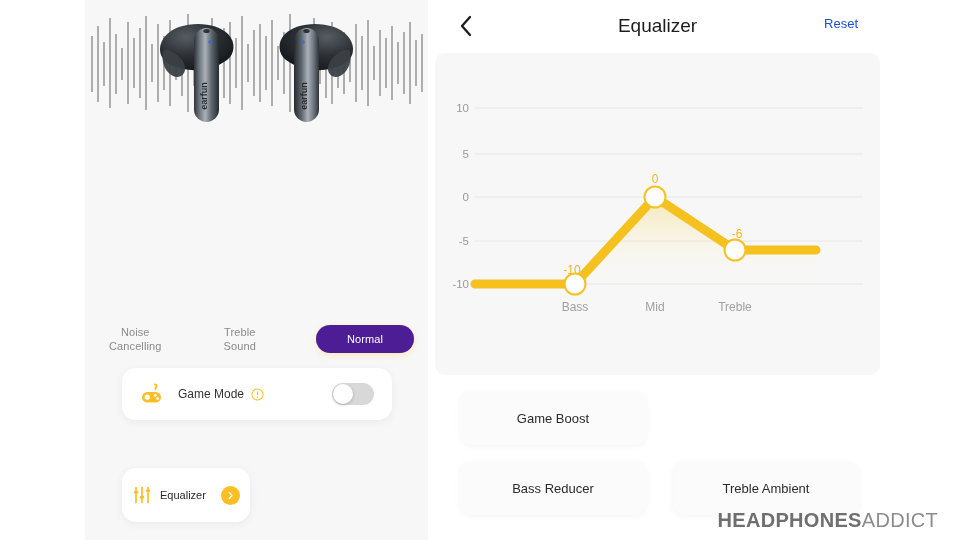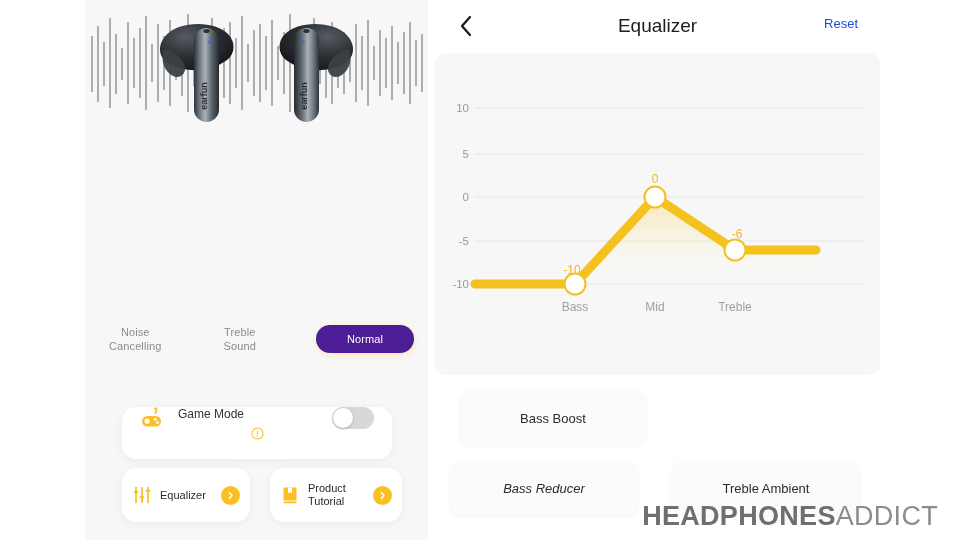--- a/index.html
+++ b/index.html
@@ -78,24 +78,25 @@
   
   .card {
     position: absolute;
     background: #ffffff;
     border-radius: 14px;
     box-shadow: 0 2px 10px rgba(0,0,0,.055);
   }
   #game-mode-card {
     left: 122px - 85px;
     left: 37px;
-    top: 407px;
+    top: 368px;
     width: 270px;
     height: 52px;
     display: flex;
+    align-items: center;
     padding: 0 18px;
     box-sizing: border-box;
   }
   .gm-label {
     font-size: 12px;
     color: #333333;
     margin-left: 14px;
     font-weight: 500;
   }
   .info-icon { margin-left: 7px; display: flex; align-items: center; }
@@ -203,29 +204,29 @@
     border-radius: 11px;
     box-shadow: 0 1px 6px rgba(0,0,0,.05);
     display: flex;
     align-items: center;
     justify-content: center;
     font-size: 13px;
     color: #2b2b2b;
   }
   #preset-0 { left: 25px;  top: 392px; }
   #preset-1 { left: 238px; top: 392px; }
-  #preset-2 { left: 16px;  top: 462px; font-style: italic; }
+  #preset-2 { left: 25px;  top: 462px; }
   #preset-3 { left: 238px; top: 462px; }
 
   
   #watermark {
     position: absolute;
     right: 22px;
     bottom: 8px;
-    font-size: 27px;
+    font-size: 20px;
     letter-spacing: .3px;
     color: #7b7b7b;
     font-family: "Liberation Sans", sans-serif;
   }
   #watermark .wm-bold { font-weight: bold; color: #6f6f6f; }
   #watermark .wm-light { font-weight: 400; color: #8c8c8c; }
 </style>
 </head>
 <body>
 
@@ -384,34 +385,20 @@
       </g>
     </svg>
     <span class="card-label">Equalizer</span>
     <span class="chev-btn">
       <svg width="9" height="9" viewBox="0 0 10 10">
         <path d="M3.6 1.7 L6.7 5 L3.6 8.3" stroke="#ffffff" stroke-width="1.6" fill="none" stroke-linecap="round" stroke-linejoin="round"></path>
       </svg>
     </span>
   </div>
 
-  <div class="card" id="tutorial-card">
-    <svg width="20" height="20" viewBox="0 0 20 20">
-      <path d="M3.5 2.5 H16.5 V15.5 H3.5 Z" fill="#fbbf24"></path>
-      <path d="M8 2.5 H12 V8.6 L10 7.1 L8 8.6 Z" fill="#ffffff"></path>
-      <rect x="3.5" y="16.6" width="13" height="1.7" rx=".85" fill="#fbbf24"></rect>
-    </svg>
-    <span class="card-label">Product
-Tutorial</span>
-    <span class="chev-btn">
-      <svg width="9" height="9" viewBox="0 0 10 10">
-        <path d="M3.6 1.7 L6.7 5 L3.6 8.3" stroke="#ffffff" stroke-width="1.6" fill="none" stroke-linecap="round" stroke-linejoin="round"></path>
-      </svg>
-    </span>
-  </div>
 </div>
 
 <div class="screen" id="right-screen">
 
   <div class="rheader">
     <span id="back-button">
       <svg width="14" height="22" viewBox="0 0 14 22">
         <path d="M11 2 L3 11 L11 20" stroke="#1c1c1c" stroke-width="2.3" fill="none" stroke-linecap="round" stroke-linejoin="round"></path>
       </svg>
     </span>
@@ -462,20 +449,20 @@
       </g>
 
       <g fill="#a0a0a0" font-family="'Liberation Sans',sans-serif" font-size="12" text-anchor="middle">
         <text x="140" y="258">Bass</text>
         <text x="220" y="258">Mid</text>
         <text x="300" y="258">Treble</text>
       </g>
     </svg>
   </div>
 
-  <div class="preset" id="preset-0">Bass Boost</div>
+  <div class="preset" id="preset-0">Game Boost</div>
   <div class="preset" id="preset-2">Bass Reducer</div>
   <div class="preset" id="preset-3">Treble Ambient</div>
 </div>
 
 <div id="watermark">
   <span class="wm-bold">HEADPHONES</span><span class="wm-light">ADDICT</span>
 </div>
 
 </body></html>

